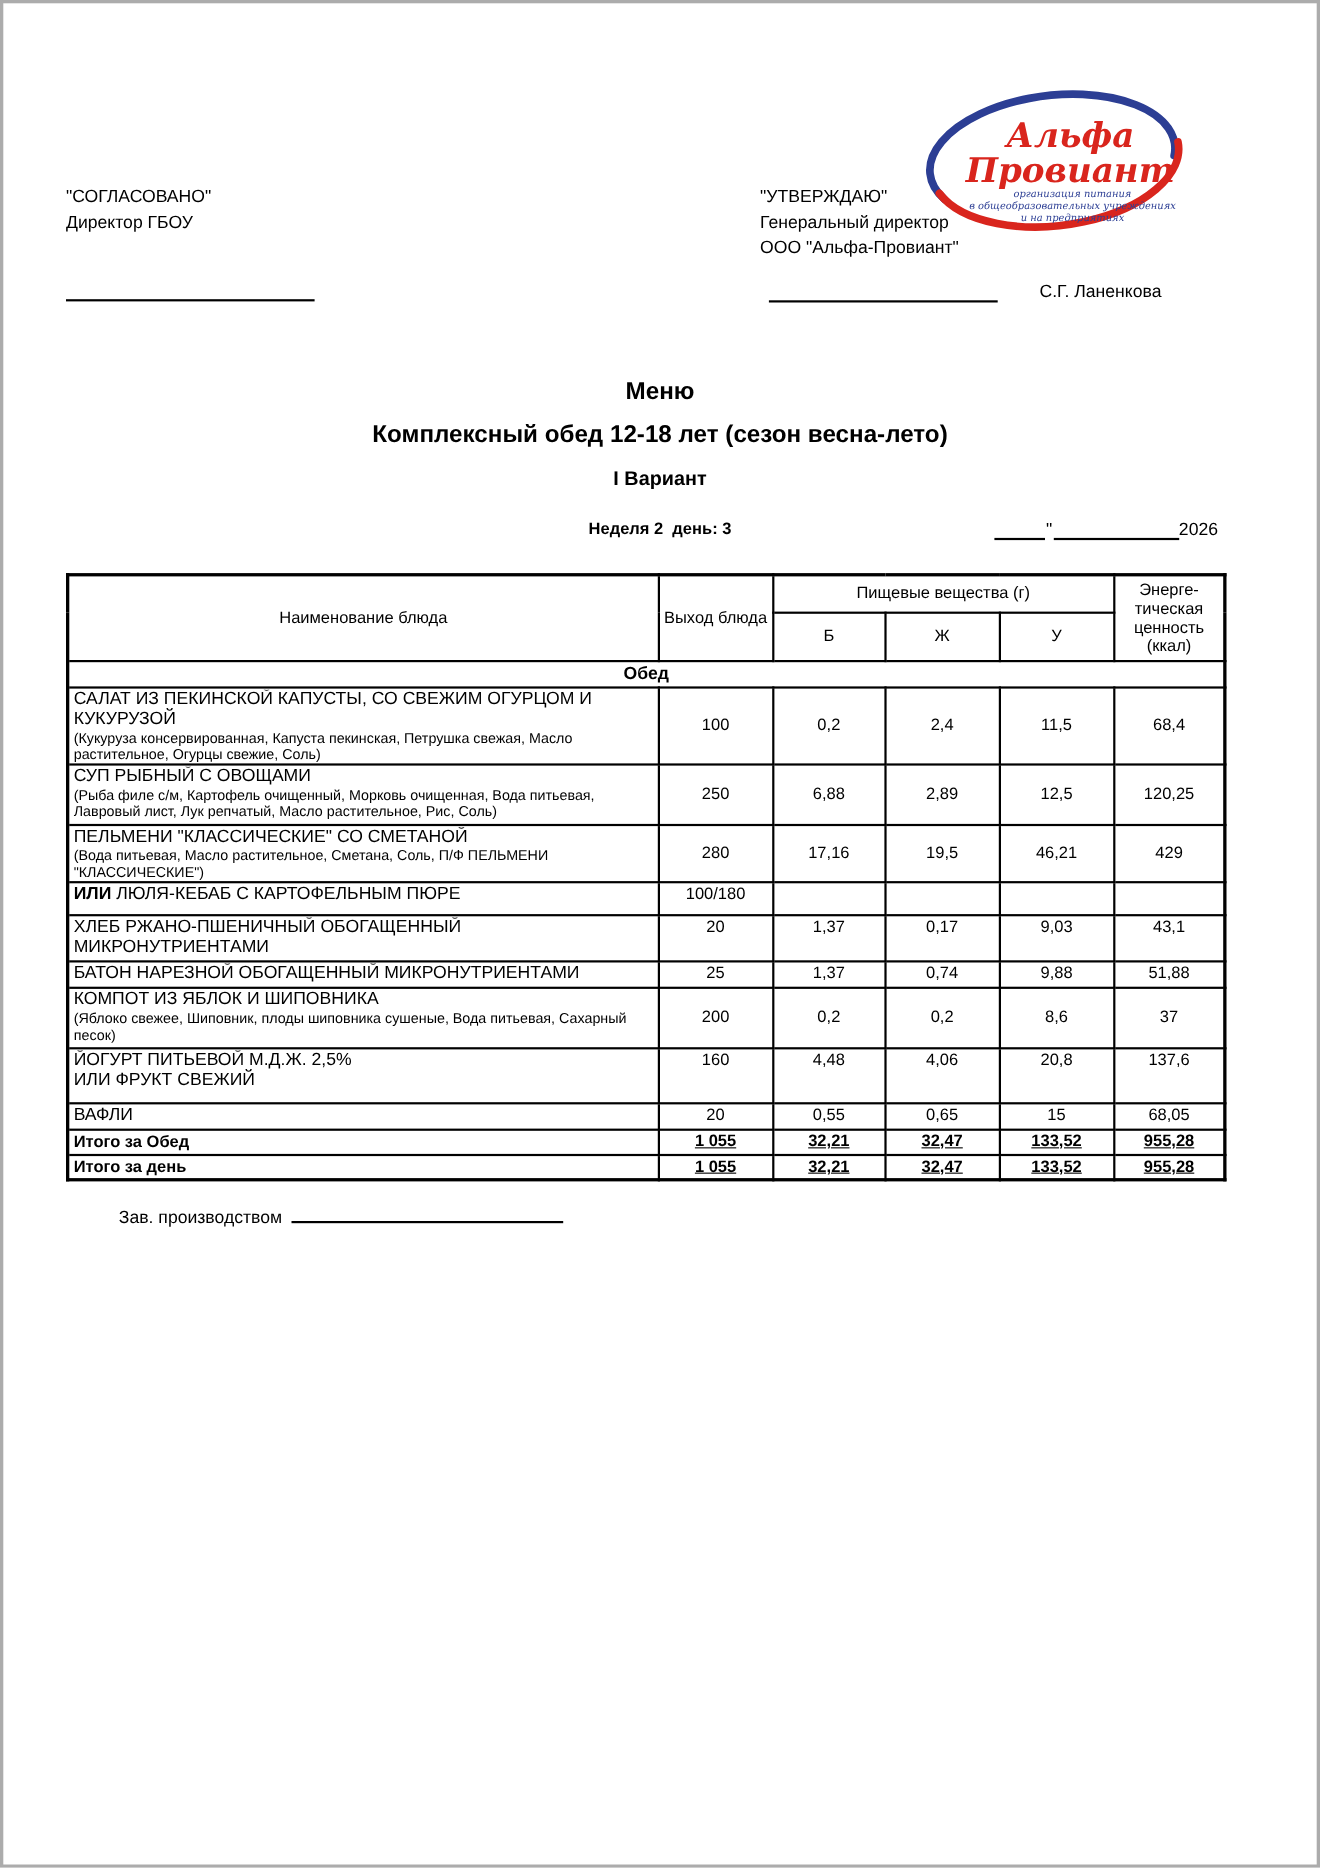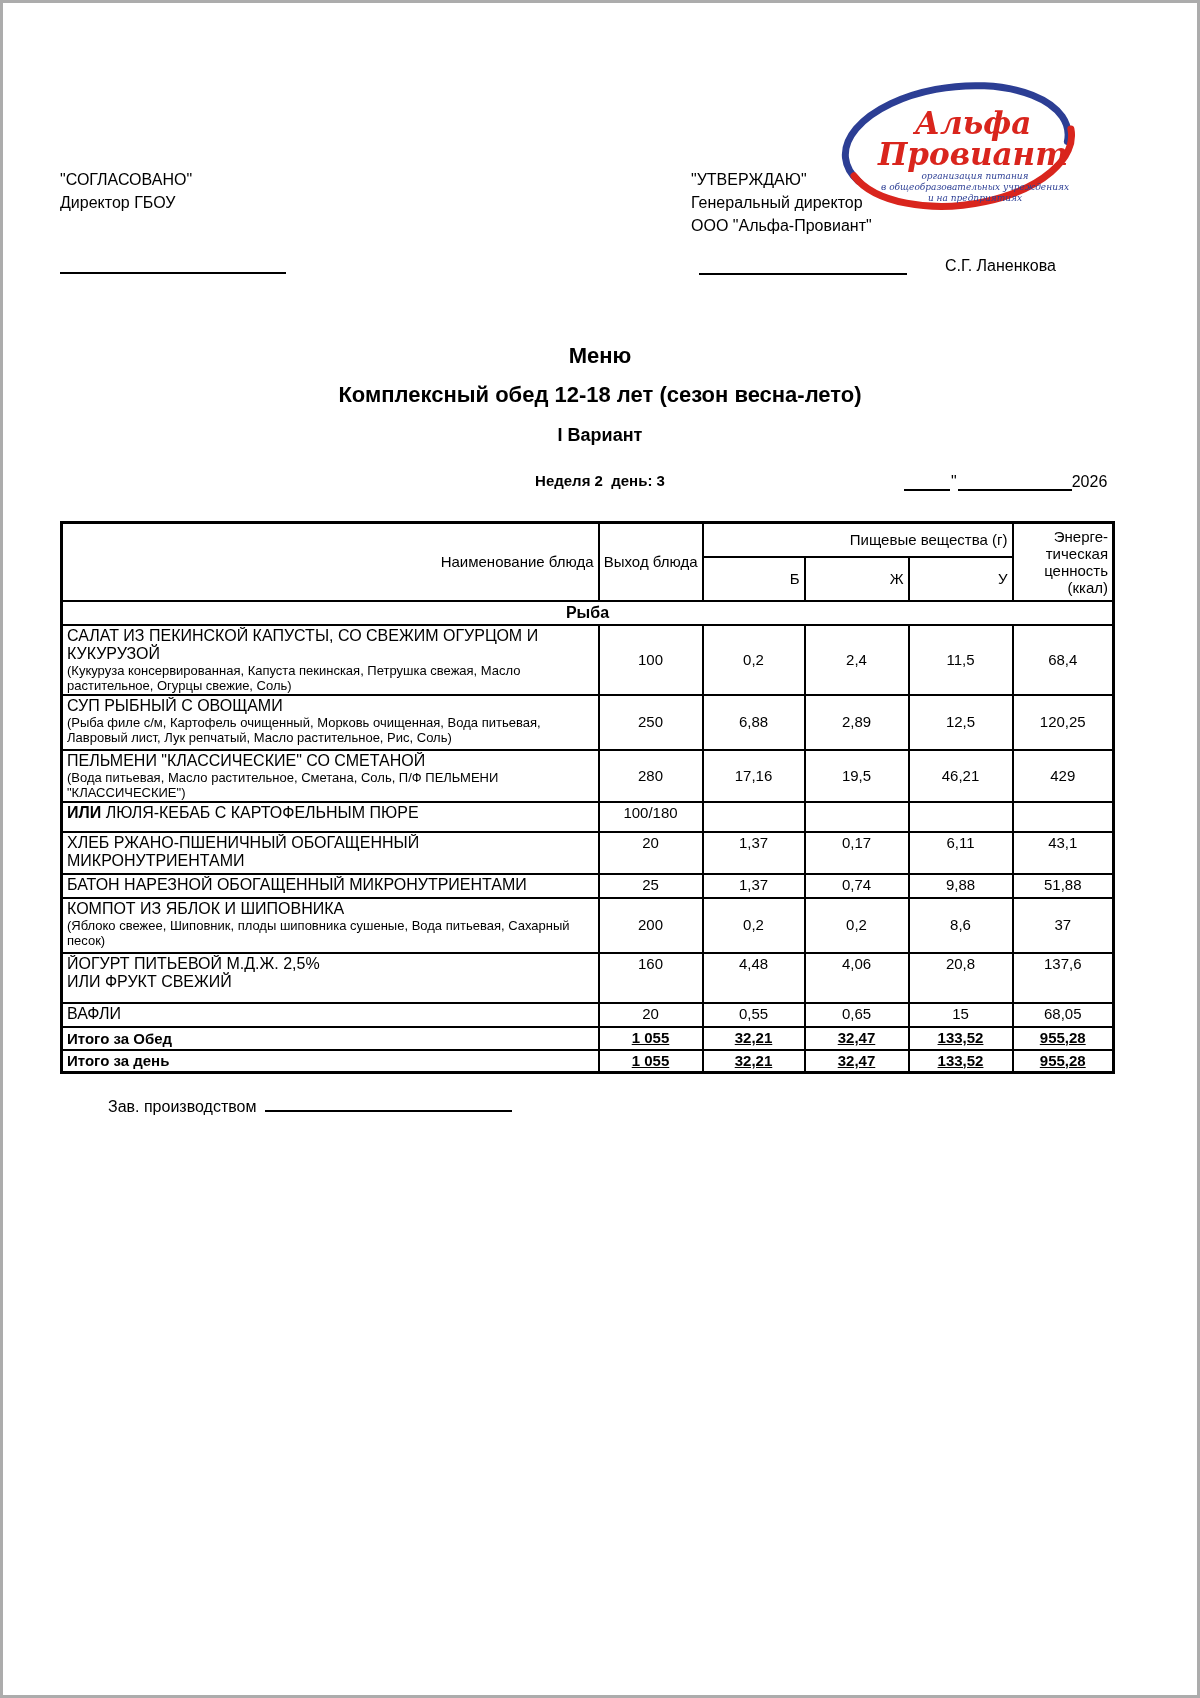--- a/index.html
+++ b/index.html
@@ -35,21 +35,21 @@
   .dseg2 { display:inline-block; width:114px; border-bottom:2px solid #000; height:20px; }
   .dq { padding:0 1px; }
 
   
   table.menu {
     position:absolute; left:57px; top:518px; width:1052px;
     border-collapse:collapse; table-layout:fixed;
     border:3px solid #000; font-size:15px;
   }
   table.menu th, table.menu td { border:2px solid #000; padding:1px 4px; }
-  table.menu th { font-weight:normal; text-align:right; vertical-align:middle; }
+  table.menu th { font-weight:normal; text-align:center; vertical-align:middle; }
   th.h-nutrients { height:34px; }
   tr.h-bju th { height:44px; }
   th.h-name { vertical-align:middle; }
   tr.section-row td { height:24px; text-align:center; font-weight:bold; font-size:16px; padding:0; }
   td.val-cell { text-align:center; vertical-align:top; padding-top:2px; }
   tr.has-ingr td.val-cell { vertical-align:middle; padding-top:0; }
   td.name-cell { vertical-align:top; padding:1px 3px; }
   .name-wrap { overflow:hidden; }
   .dish-name { font-size:16px; line-height:18px; }
   .ingredients { font-size:13px; line-height:15px; }
@@ -138,21 +138,21 @@
         <th rowspan="2">Энерге-тическая ценность (ккал)</th>
       </tr>
       <tr class="h-bju">
         <th>Б</th>
         <th>Ж</th>
         <th>У</th>
       </tr>
     </thead>
     <tbody>
       <tr class="section-row">
-        <td colspan="6">Рыба</td>
+        <td colspan="6">Обед</td>
       </tr>
     <tr class="dish-row r0 has-ingr">
           <td class="name-cell">
             <div class="name-wrap">
               <div class="dish-name">САЛАТ ИЗ ПЕКИНСКОЙ КАПУСТЫ, СО СВЕЖИМ ОГУРЦОМ И КУКУРУЗОЙ</div>
               <div class="ingredients">(Кукуруза консервированная, Капуста пекинская, Петрушка  свежая, Масло растительное, Огурцы свежие, Соль)</div>
             </div>
           </td>
           <td class="val-cell">100</td>
           <td class="val-cell">0,2</td>
@@ -200,21 +200,21 @@
         </tr>
         <tr class="dish-row r4">
           <td class="name-cell">
             <div class="name-wrap">
               <div class="dish-name">ХЛЕБ РЖАНО-ПШЕНИЧНЫЙ ОБОГАЩЕННЫЙ МИКРОНУТРИЕНТАМИ</div>
             </div>
           </td>
           <td class="val-cell">20</td>
           <td class="val-cell">1,37</td>
           <td class="val-cell">0,17</td>
-          <td class="val-cell">6,11</td>
+          <td class="val-cell">9,03</td>
           <td class="val-cell">43,1</td>
         </tr>
         <tr class="dish-row r5">
           <td class="name-cell">
             <div class="name-wrap">
               <div class="dish-name">БАТОН НАРЕЗНОЙ ОБОГАЩЕННЫЙ МИКРОНУТРИЕНТАМИ</div>
             </div>
           </td>
           <td class="val-cell">25</td>
           <td class="val-cell">1,37</td>

